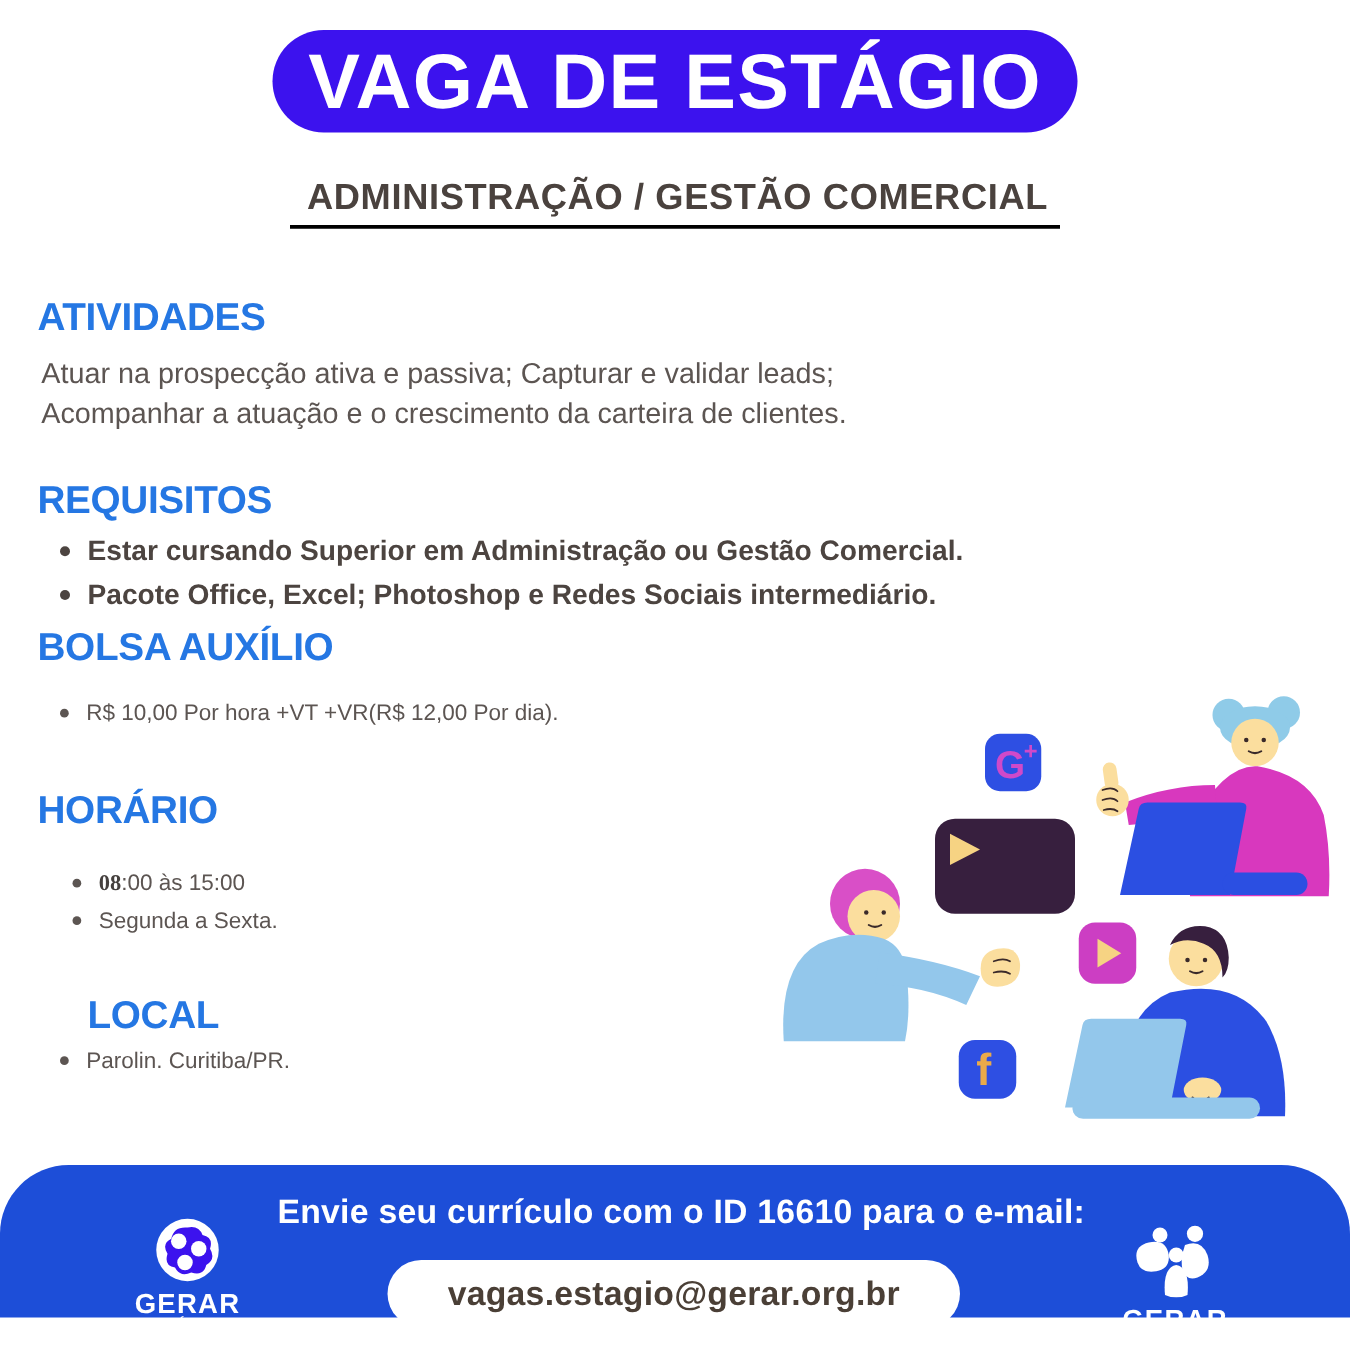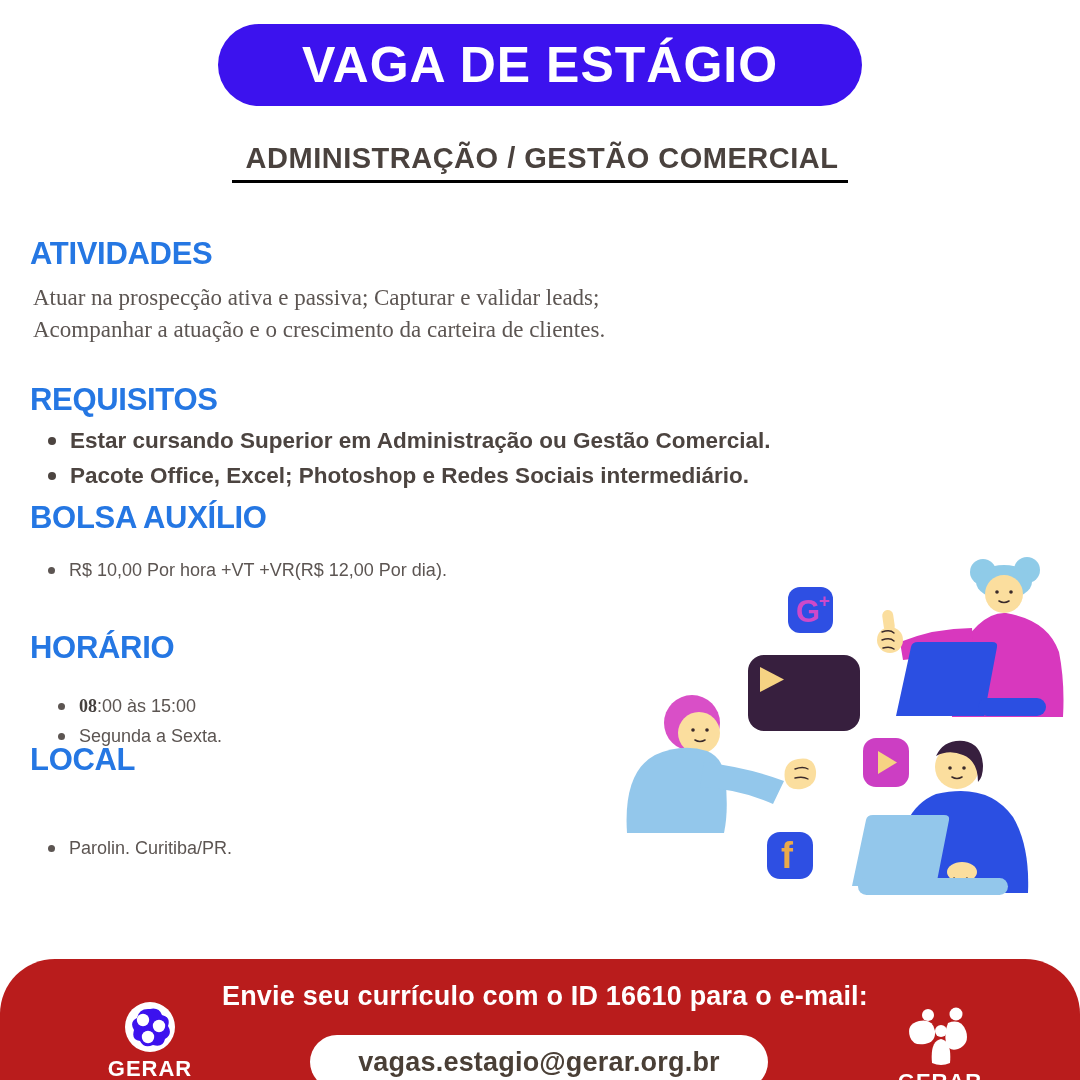--- a/index.html
+++ b/index.html
@@ -2,41 +2,41 @@
 <html><head>
 <meta charset="utf-8">
 <style>
   html,body{margin:0;padding:0;}
   body{font-family:"Liberation Sans","DejaVu Sans",sans-serif;background:#ffffff;}
   .canvas{position:relative;width:1080px;height:1080px;background:#ffffff;overflow:hidden;}
 
   
   .banner{position:absolute;left:218px;top:24px;width:644px;height:82px;
           background:#3c12ee;border-radius:42px;display:flex;align-items:center;justify-content:center;}
-  .banner span{color:#ffffff;font-size:50px;font-weight:800;letter-spacing:1px;}
+  .banner span{color:#ffffff;font-size:62px;font-weight:800;letter-spacing:1px;}
 
   
   .job-title-wrap{position:absolute;left:0;top:142px;width:100%;display:flex;justify-content:center;}
   .job-title{font-size:29px;font-weight:800;color:#4a423e;letter-spacing:.5px;
              border-bottom:3px solid #000000;padding:0 10px 5px 14px;}
 
   
   .sec-heading{position:absolute;left:30px;font-size:31px;font-weight:800;color:#2577e3;letter-spacing:-.3px;}
-  .body-par{position:absolute;left:33px;font-size:23px;color:#5c5552;line-height:32px;font-family:Liberation Serif, serif;}
+  .body-par{position:absolute;left:33px;font-size:23px;color:#5c5552;line-height:32px;}
   .bullets{position:absolute;left:48px;}
   .b-row{display:flex;align-items:baseline;margin-bottom:9px;}
   .dot{width:8px;height:8px;border-radius:50%;background:#4c4440;flex:0 0 8px;align-self:center;margin-right:14px;}
   .b-row.regular .dot{background:#5c5552;width:7px;height:7px;flex-basis:7px;}
   .b-text-bold{font-size:22.5px;font-weight:700;color:#4c4440;}
   .b-text{font-size:18px;color:#5c5552;}
   .b-text b{color:#45403e;font-weight:700;font-family:Liberation Serif, serif;}
 
   
-  .footer{position:absolute;left:0;top:959px;width:1080px;height:122px;
-          background:#b91c1c;border-radius:55px 55px 0 0;}
+  .footer{position:absolute;left:0;top:932px;width:1080px;height:122px;
+          background:#1d4ed8;border-radius:55px 55px 0 0;}
   .footer-headline{position:absolute;left:190px;top:22px;width:710px;text-align:center;
                    color:#ffffff;font-size:27px;font-weight:800;letter-spacing:.2px;}
   .email-pill{position:absolute;left:310px;top:76px;width:458px;height:54px;background:#ffffff;
               border-radius:27px;display:flex;align-items:center;justify-content:center;}
   .email-pill span{color:#4a3f36;font-size:27px;font-weight:800;letter-spacing:.2px;}
   .logo-left{position:absolute;left:92px;top:42px;width:116px;text-align:center;color:#fff;}
   .logo-left .lg-name{font-size:22px;font-weight:800;letter-spacing:1px;line-height:20px;margin-top:2px;}
   .logo-left .lg-sub{font-size:11.5px;font-weight:700;letter-spacing:1.6px;line-height:14px;}
   .logo-right{position:absolute;left:880px;top:48px;width:120px;text-align:center;color:#fff;}
   .logo-right .lg-name{font-size:22px;font-weight:800;letter-spacing:1px;margin-top:0px;}
@@ -87,21 +87,21 @@
     <div class="b-row regular">
       <span class="dot"></span>
       <span class="b-text"><b>08</b><span>:00 às 15:00</span></span>
     </div>
     <div class="b-row regular">
       <span class="dot"></span>
       <span class="b-text">Segunda a Sexta.</span>
     </div>
   </div>
 
-  <div class="sec-heading" style="top:742px;">LOCAL</div>
+  <div class="sec-heading" style="top:794px;margin-left:40px;">LOCAL</div>
   <div class="bullets" style="top:838px;">
     <div class="b-row regular">
       <span class="dot"></span>
       <span class="b-text">Parolin. Curitiba/PR.</span>
     </div>
   </div>
 
   <svg class="illu" width="470" height="390" viewBox="0 0 470 390">
 
     <g>

